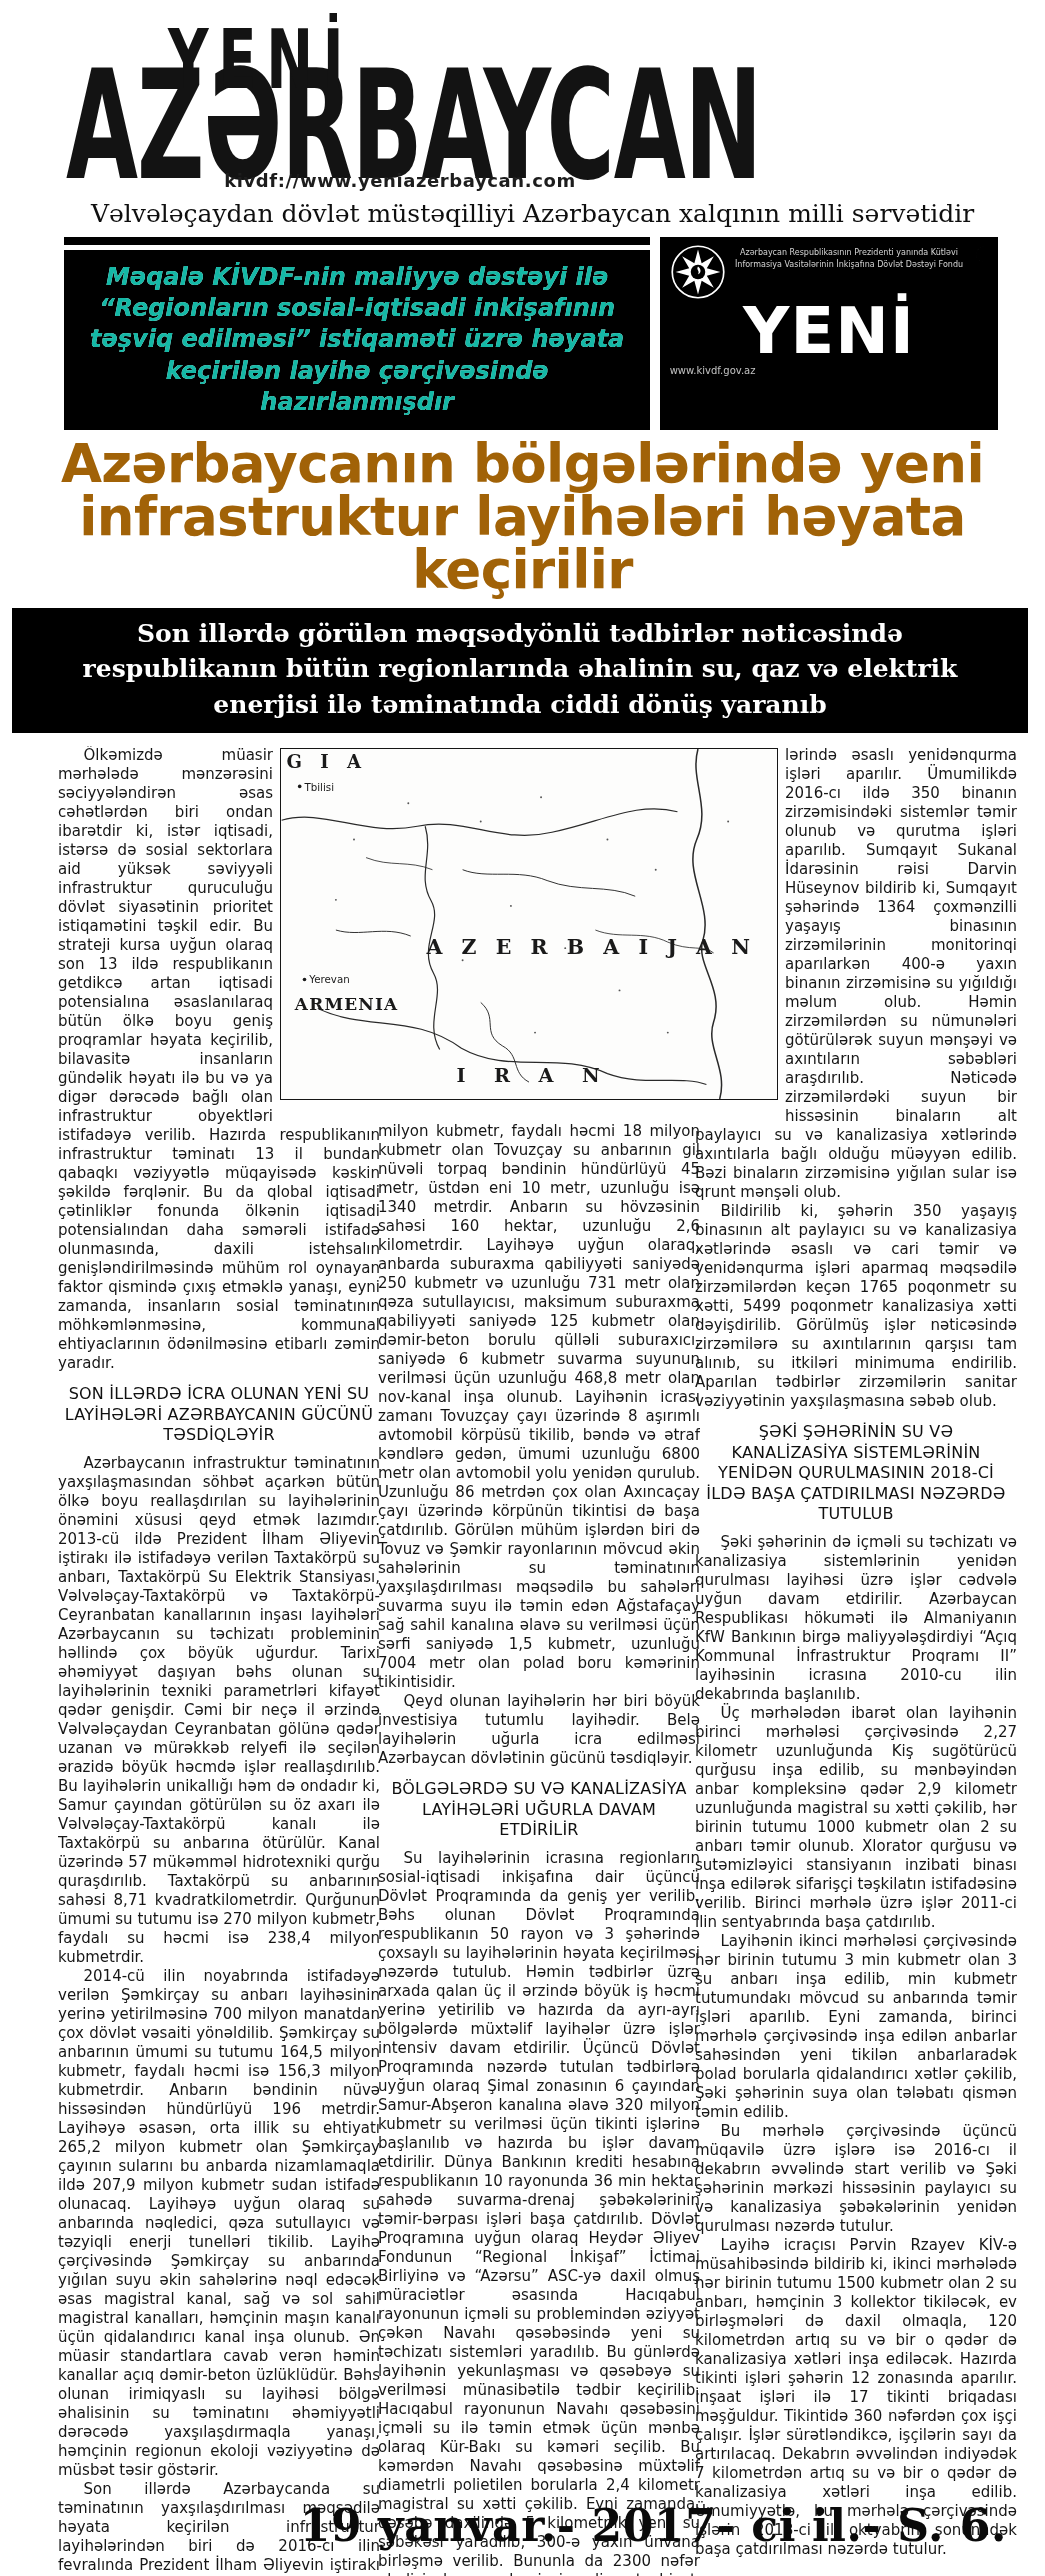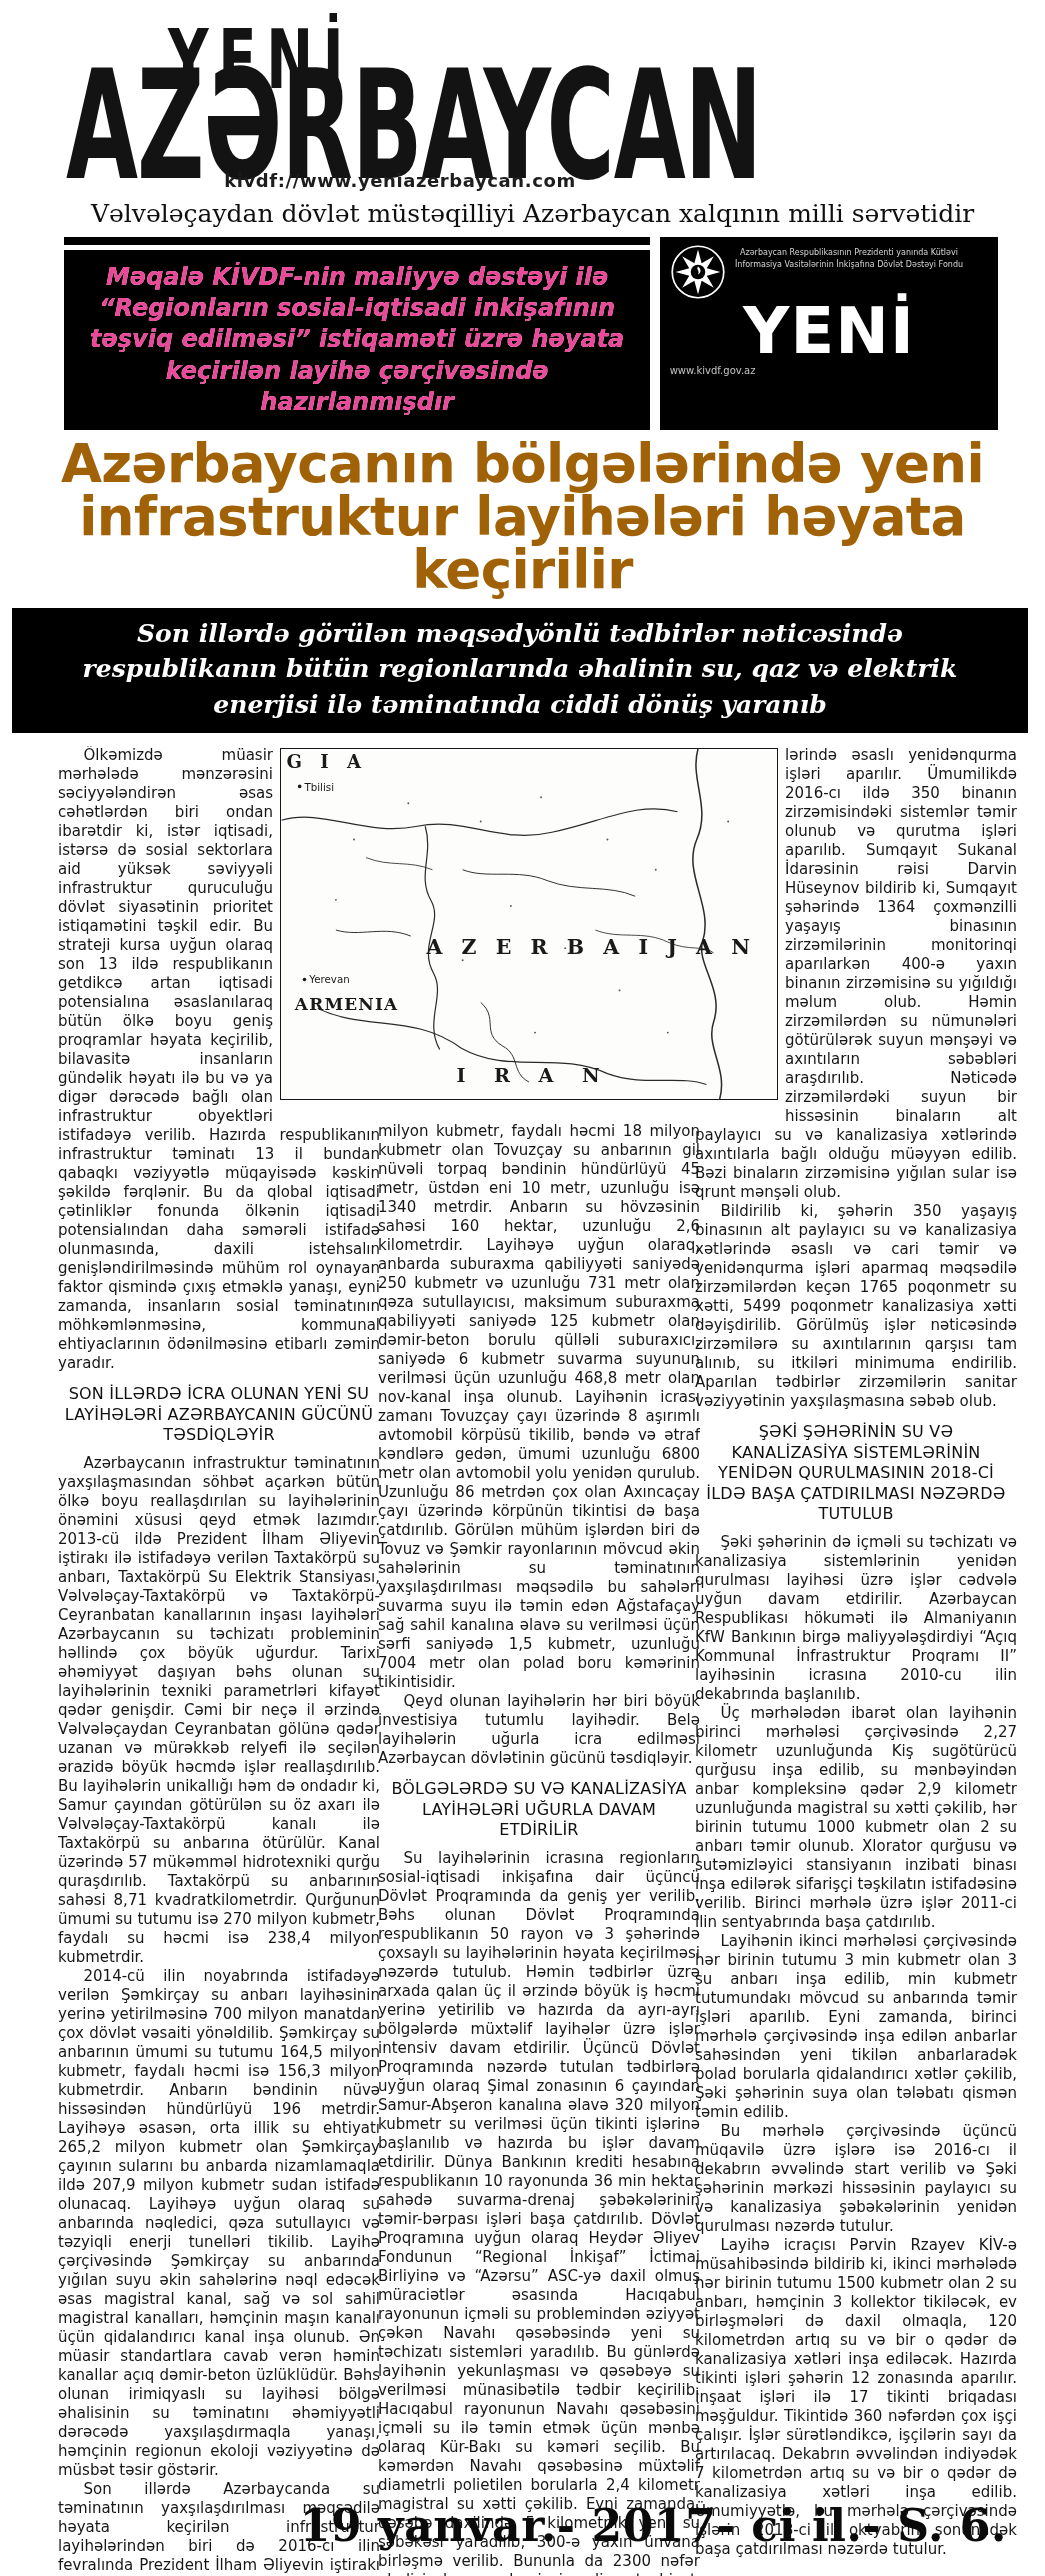--- a/index.html
+++ b/index.html
@@ -27,21 +27,21 @@
   }
   .slogan {
     margin:6px 0 8.5px 91px; font-family:"DejaVu Serif","Liberation Serif",serif;
     font-size:25px; color:#0f0f0f;
   }
   
   .banner-row { margin:0 47px 0 64px; display:flex; gap:9.7px; align-items:stretch; }
   .banner-left { flex:1; display:flex; flex-direction:column; }
   .bar { height:8px; background:#000; margin-bottom:5.5px; }
   .banner {
-    flex:1; background:#000; color:#ec4899; padding:12px 16px;
+    flex:1; background:#000; color:#14b8a6; padding:12px 16px;
     font-style:italic; font-weight:700; font-size:24px; line-height:1.3;
     text-align:center; text-shadow:0 0 0.6px #fff;
   }
   .kivdf-box {
     width:338px; background:#000; color:#fff; padding:7.3px 9.7px 4.9px;
     display:flex; flex-direction:column;
   }
   .kivdf-top { display:flex; gap:6px; align-items:flex-start; }
   .kivdf-org { flex:1; font-size:8px; line-height:1.4; opacity:.82; text-align:center; padding-top:3.6px; }
   .kivdf-acronym {
@@ -49,21 +49,21 @@
     letter-spacing:1.2px; margin-top:-1.2px;
   }
   .kivdf-site { font-size:10px; text-align:left; opacity:.75; margin-top:1.2px; }
   
   .headline {
     margin:7.3px 30px 0; text-align:center; font-size:53px; font-weight:800;
     line-height:1.0; letter-spacing:-0.6px; color:#a16207;
   }
   .subhead {
     margin:12px 17px 0 12px; background:#000; color:#fff; padding:7.3px 36px 11px;
-    font-family:"DejaVu Serif","Liberation Serif",serif; font-style:italic; font-weight:700;
+    font-family:"DejaVu Serif","Liberation Serif",serif; font-weight:700;
     font-size:25px; line-height:1.42; text-align:center;
   }
   
   .body { position:relative; margin:13.4px 28.5px 0 58px; height:1917px; }
   .map {
     position:absolute; left:222px; top:1.2px; width:498px; height:352px;
     border:1.8px solid #161616; background:#fdfdfc;
   }
   .map svg { display:block; width:100%; height:100%; }
   .col {

